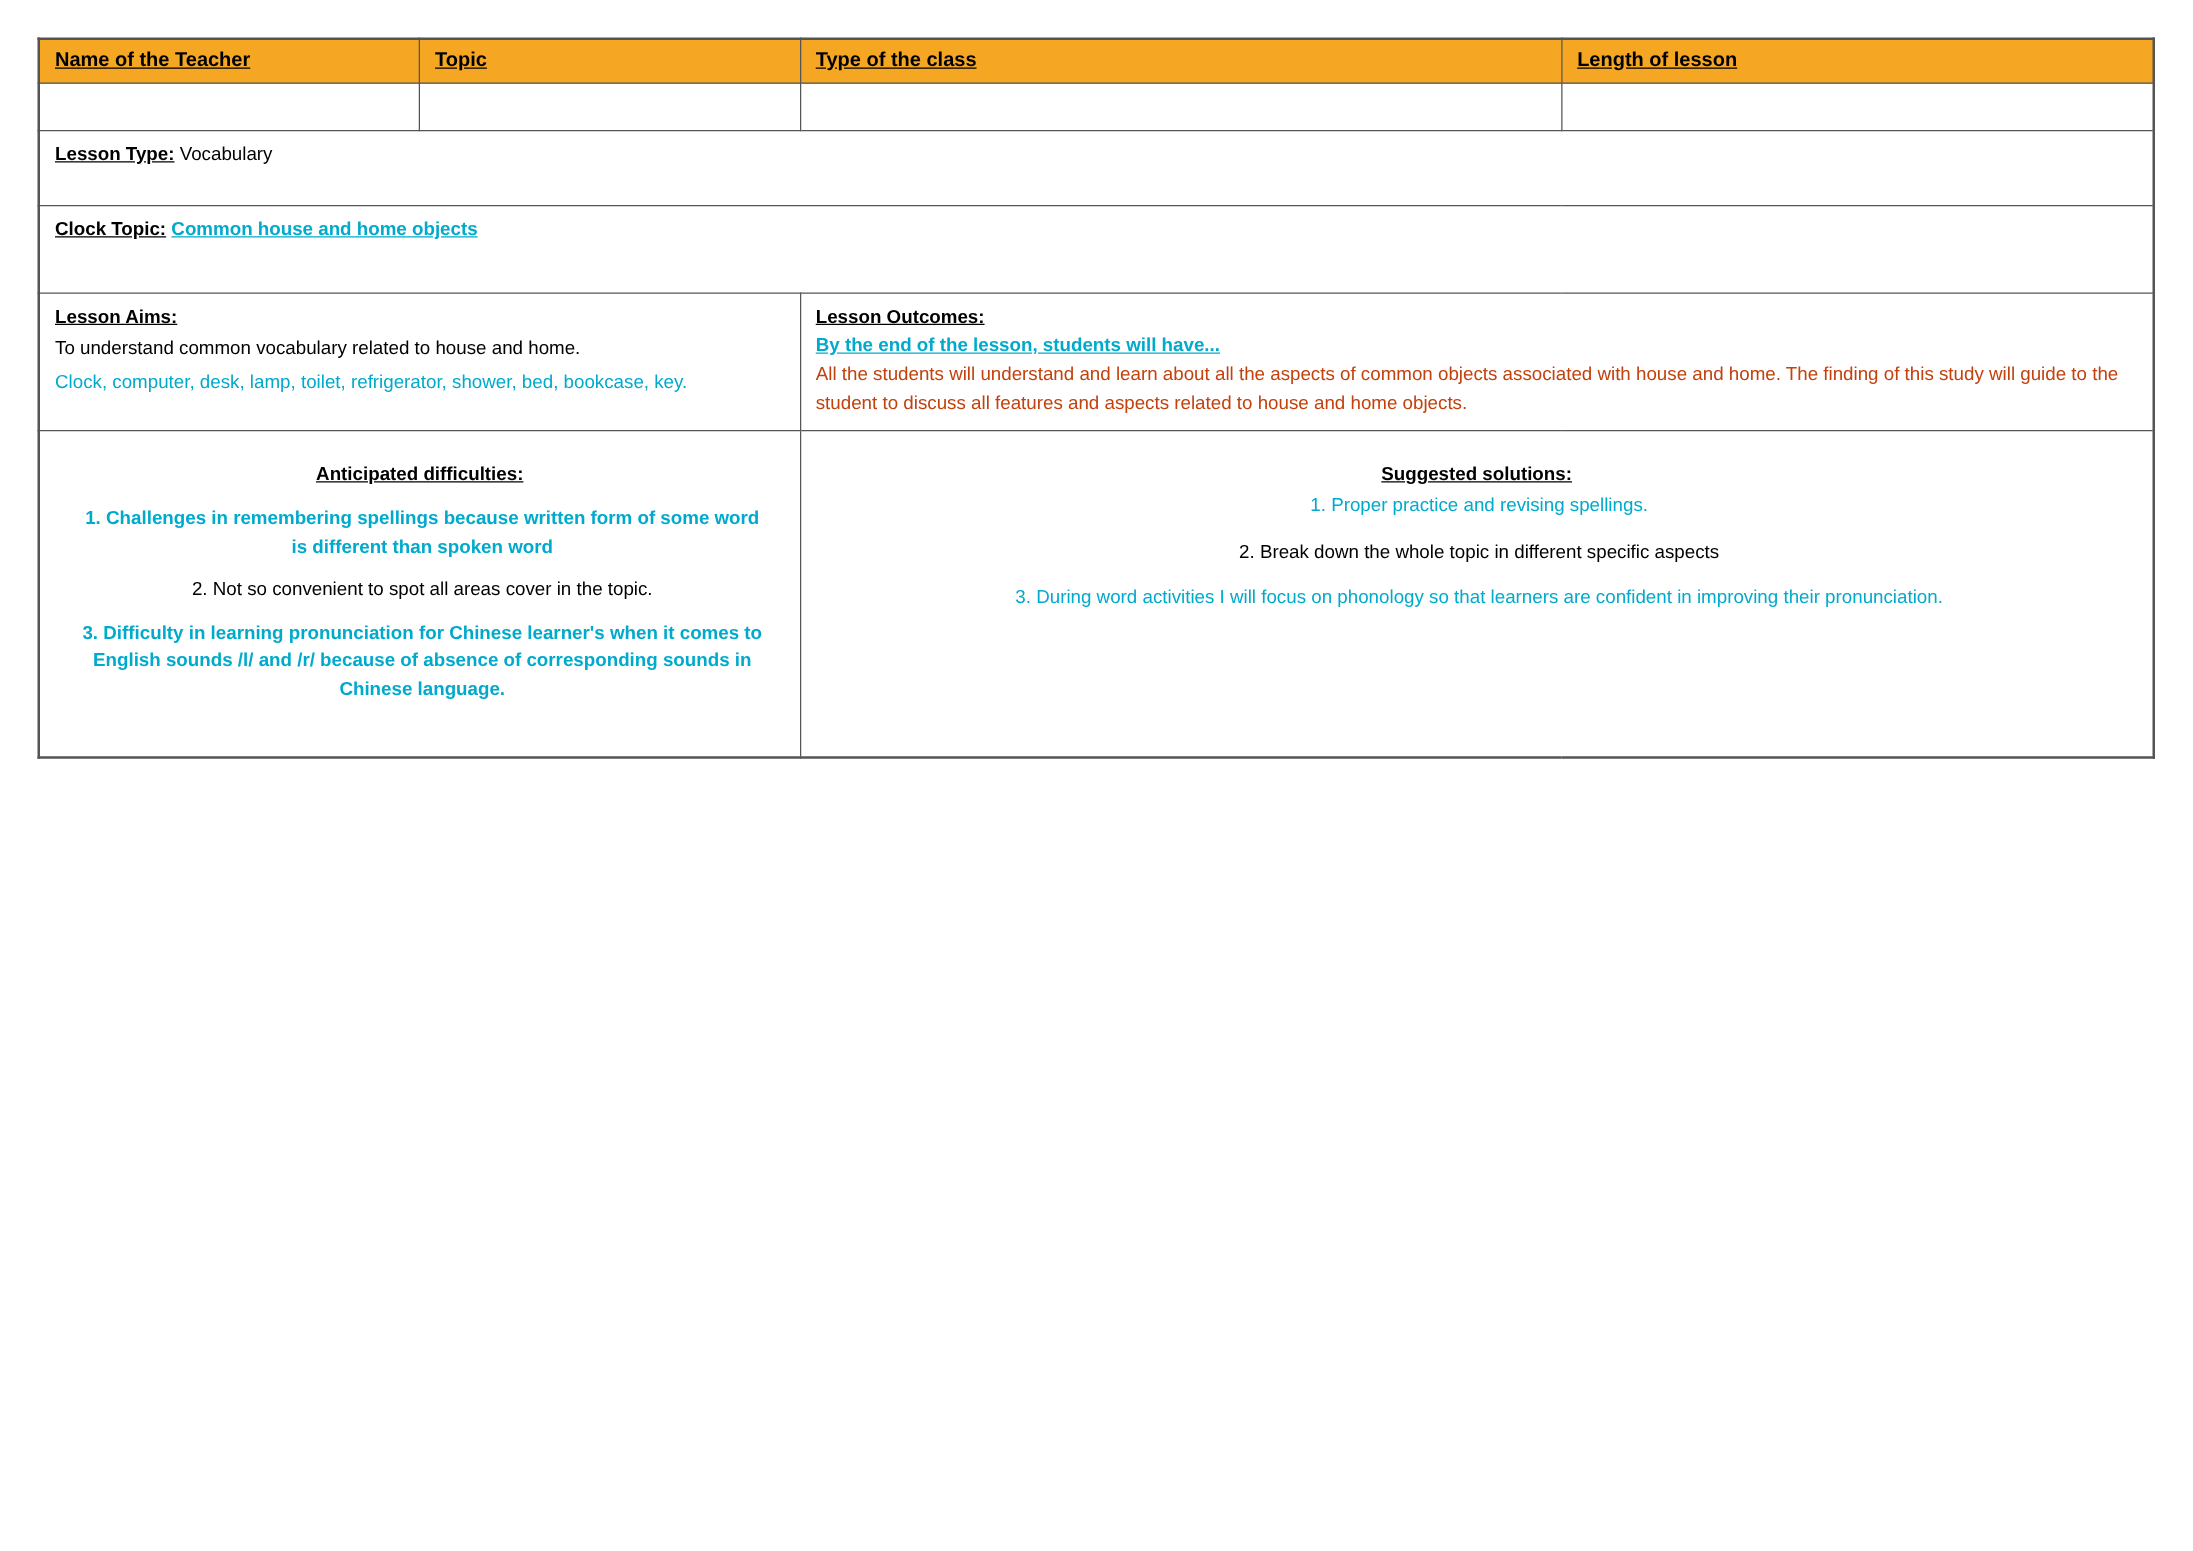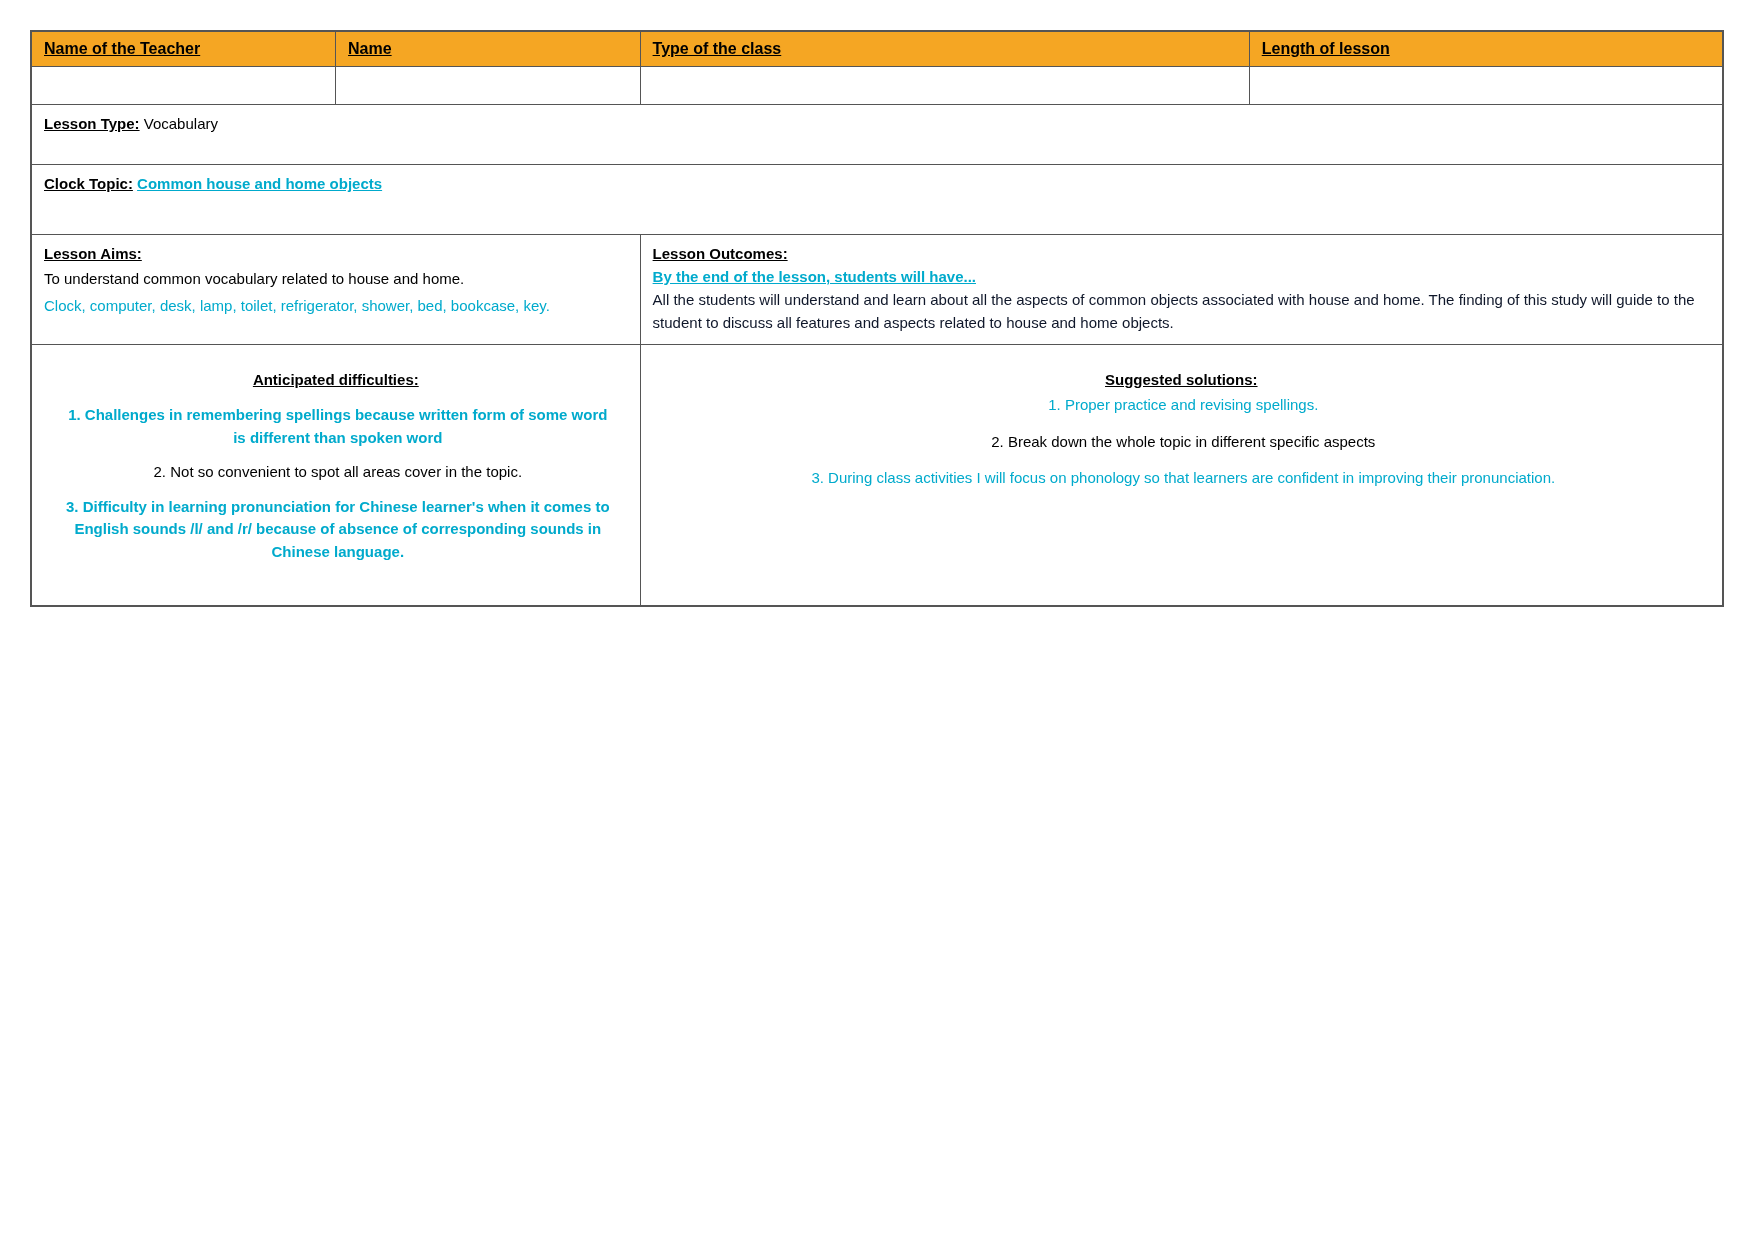--- a/index.html
+++ b/index.html
@@ -62,21 +62,21 @@
       display: block;
     }
     .outcomes-subheader {
       font-weight: bold;
       text-decoration: underline;
       color: #00aacc;
       display: block;
       margin-bottom: 4px;
     }
     .outcomes-text {
-      color: #0f172a;
+      color: #c2410c;
       line-height: 1.5;
     }
     .aims-text {
       line-height: 1.5;
     }
     .difficulties-solutions-row td {
       vertical-align: top;
       padding: 26px 12px;
       text-align: center;
     }
@@ -120,21 +120,21 @@
     }
   </style>
 </head>
 <body>
 
 <table class="outer-table">
 
   <tbody>
       <tr class="header-row">
     <td style="width:18%;">Name of the Teacher</td>
-    <td style="width:18%;">Name</td>
+    <td style="width:18%;">Topic</td>
     <td style="width:36%;">Type of the class</td>
     <td style="width:28%;">Length of lesson</td>
   </tr>
 
   <tr class="empty-row">
     <td></td>
     <td></td>
     <td></td>
     <td></td>
   </tr>
@@ -184,20 +184,20 @@
     <td colspan="2">
       <span class="section-header">Suggested solutions:</span>
       <ul class="sol-list">
         <li class="sol-item-cyan">
           <span>1.&nbsp;</span><span>Proper practice and revising spellings.</span>
         </li>
         <li class="sol-item-black">
           <span>2.&nbsp;</span><span>Break down the whole topic in different specific aspects</span>
         </li>
         <li class="sol-item-cyan">
-          <span>3.&nbsp;</span><span>During class activities I will focus on phonology so that learners are confident in improving their pronunciation.</span>
+          <span>3.&nbsp;</span><span>During word activities I will focus on phonology so that learners are confident in improving their pronunciation.</span>
         </li>
       </ul>
     </td>
   </tr>
 
 </tbody>
   </table>
 
 </body></html>

